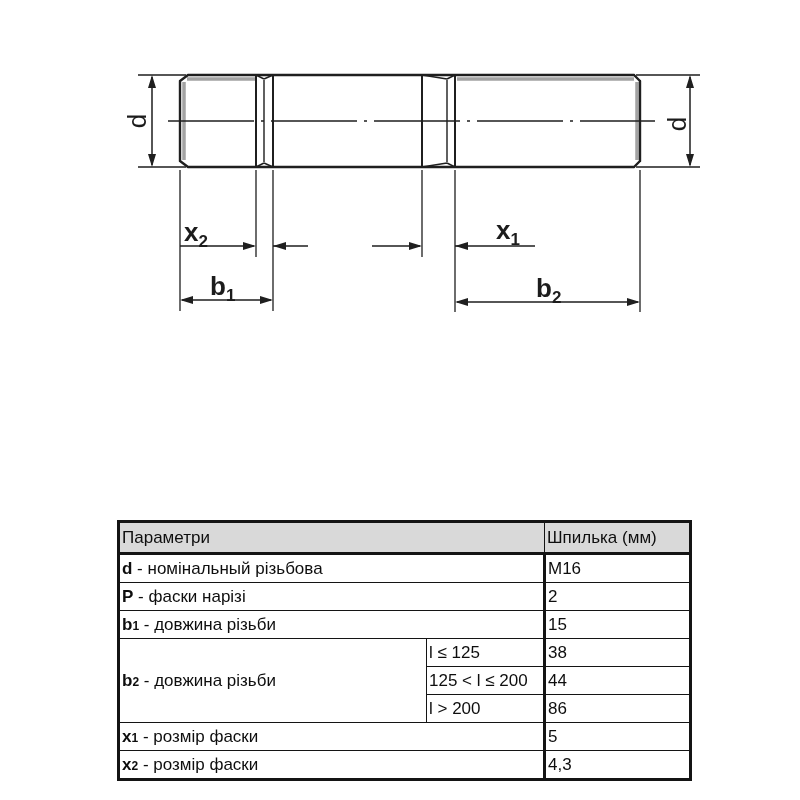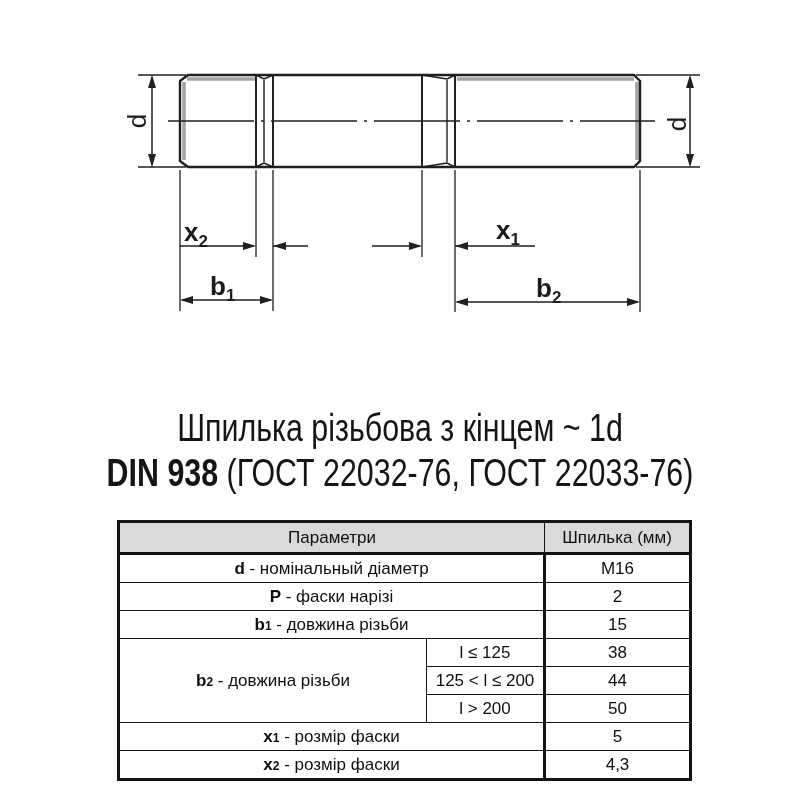--- a/index.html
+++ b/index.html
@@ -8,21 +8,21 @@
   svg text{font-family:"Liberation Sans", sans-serif;}
   .dimlbl{font-weight:bold;font-size:26px;fill:#1c1c1c;}
   .dlbl{font-weight:normal;font-size:26px;fill:#1c1c1c;}
   .title-block{position:absolute;top:406px;left:0;width:800px;text-align:center;color:#151515;}
   .title-line{display:block;font-size:38px;line-height:45px;white-space:nowrap;
               transform:scaleX(0.80);transform-origin:50% 50%;}
   .spec-table{position:absolute;left:117px;top:520px;width:572px;border-collapse:collapse;
               table-layout:fixed;font-size:17px;color:#0e0e0e;}
   .spec-table{border:3px solid #141414;}
   .spec-table td,.spec-table th{border:1.5px solid #141414;height:27px;padding:0 2px;
-              text-align:center;vertical-align:middle;overflow:hidden;white-space:nowrap;}
+              text-align:left;vertical-align:middle;overflow:hidden;white-space:nowrap;}
   .spec-table th{height:29px;font-weight:normal;background:#d9d9d9;border-bottom:3px solid #141414;}
   .spec-table td.val{border-left:3px solid #141414;}
   .sym{font-weight:bold;}
   .ssub{font-weight:bold;font-size:12px;}
   .bold{font-weight:normal;}
 </style>
 </head>
 <body>
 
 <div class="page">
@@ -64,40 +64,36 @@
 
     <text class="dimlbl" x="184" y="241"><tspan>x</tspan><tspan dy="6" font-size="17">2</tspan></text>
 
     <text class="dimlbl" x="496" y="239"><tspan>x</tspan><tspan dy="6" font-size="17">1</tspan></text>
 
     <text class="dimlbl" x="210" y="295"><tspan>b</tspan><tspan dy="6" font-size="17">1</tspan></text>
 
     <text class="dimlbl" x="536" y="297"><tspan>b</tspan><tspan dy="6" font-size="17">2</tspan></text>
   </svg>
 
-  <div class="title-block">
-    <span class="title-line">Шпилька різьбова з кінцем ~ 1d</span>
-    <span class="title-line"><b>DIN 938</b><span> (ГОСТ 22032-76, ГОСТ 22033-76)</span></span>
-  </div>
 
   <table class="spec-table">
     <colgroup>
         <col style="width:308px">
         <col style="width:118px">
         <col style="width:146px">
       </colgroup>
     <thead>
       <tr>
         <th colspan="2">Параметри</th>
         <th class="val">Шпилька (мм)</th>
       </tr>
     </thead>
     <tbody>
       <tr>
-        <td colspan="2"><span class="sym">d</span><span> - номінальный діаметр</span></td>
+        <td colspan="2"><span class="sym">d</span><span> - номінальный різьбова</span></td>
         <td class="val bold">M16</td>
       </tr>
       <tr>
         <td colspan="2"><span class="sym">P</span><span> - фаски нарізі</span></td>
         <td class="val">2</td>
       </tr>
       <tr>
         <td colspan="2"><span class="sym">b</span><span class="ssub">1</span><span> - довжина різьби</span></td>
         <td class="val">15</td>
       </tr>
@@ -105,21 +101,21 @@
         <td rowspan="3"><span class="sym">b</span><span class="ssub">2</span><span> - довжина різьби</span></td>
         <td>l ≤ 125</td>
         <td class="val">38</td>
       </tr>
       <tr>
         <td>125 &lt; l ≤ 200</td>
         <td class="val">44</td>
       </tr>
       <tr>
         <td>l &gt; 200</td>
-        <td class="val">50</td>
+        <td class="val">86</td>
       </tr>
       <tr>
         <td colspan="2"><span class="sym">x</span><span class="ssub">1</span><span> - розмір фаски</span></td>
         <td class="val">5</td>
       </tr>
       <tr>
         <td colspan="2"><span class="sym">x</span><span class="ssub">2</span><span> - розмір фаски</span></td>
         <td class="val">4,3</td>
       </tr>
     </tbody>

